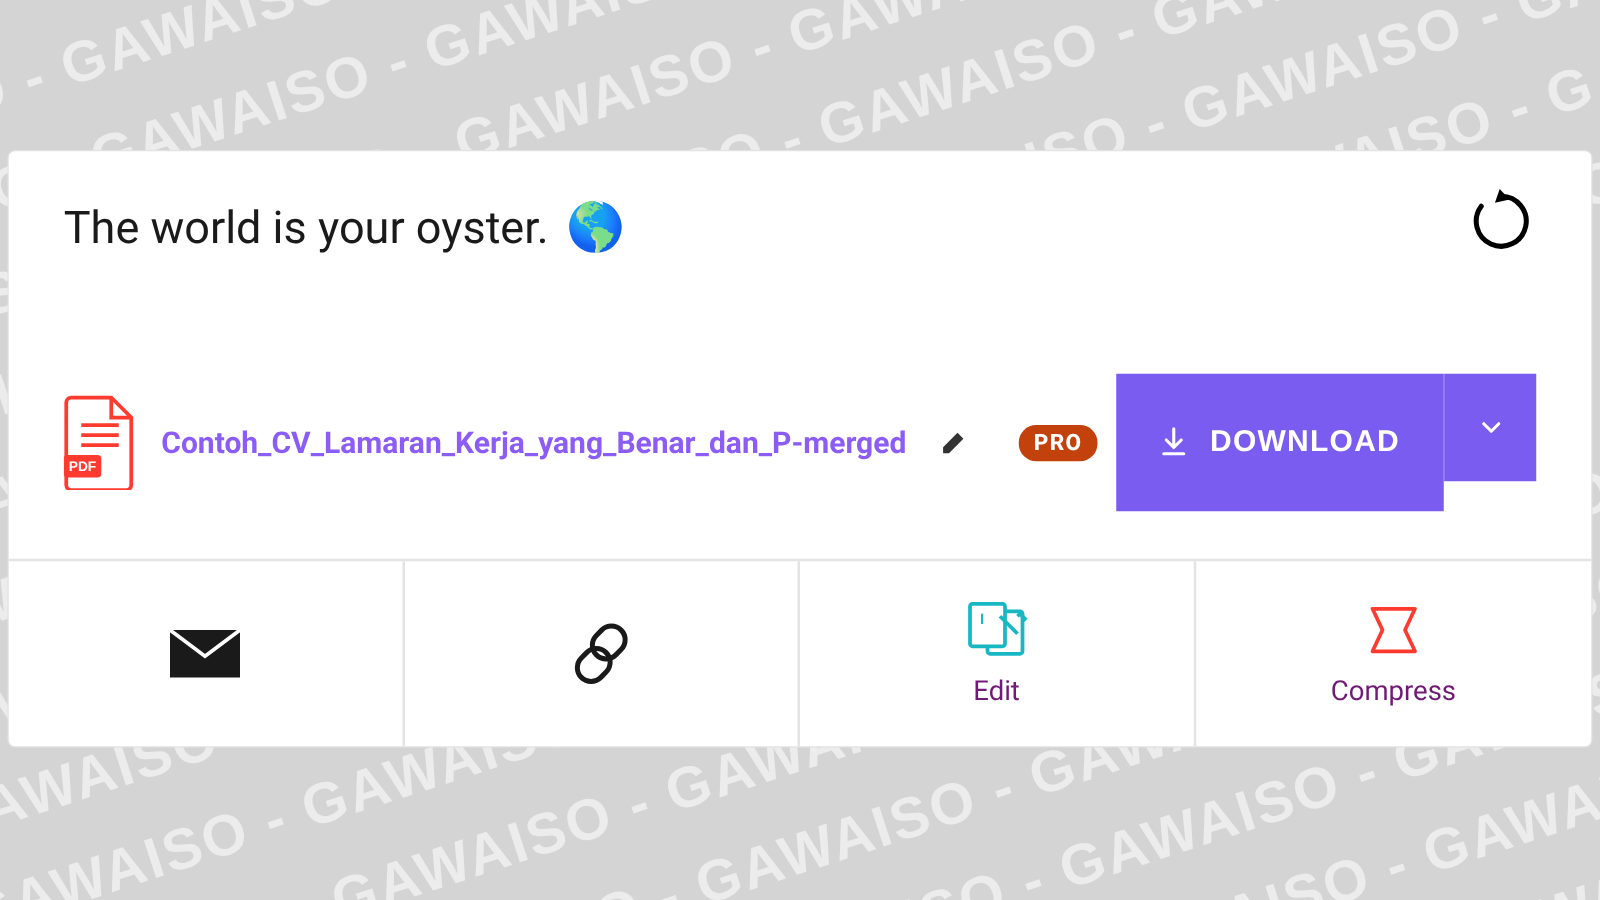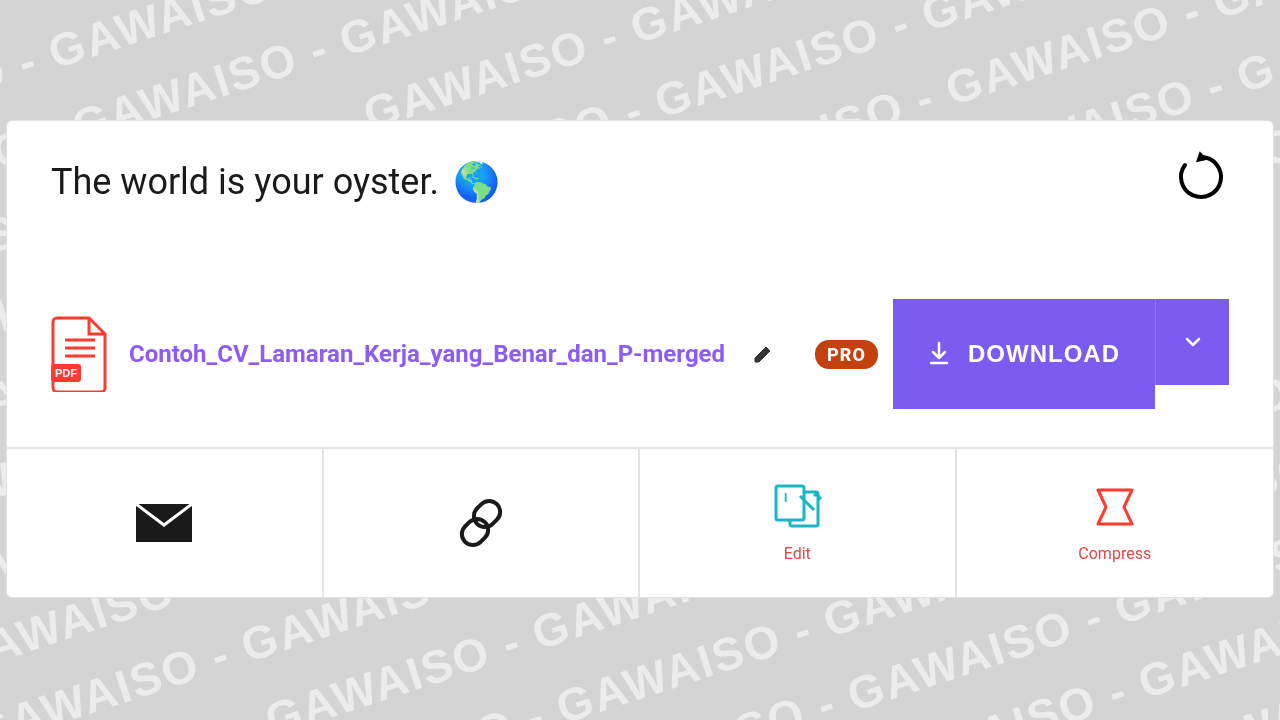--- a/index.html
+++ b/index.html
@@ -33,21 +33,21 @@
   .download-wrap { display: flex; margin-left: auto; }
   .download-btn { background: #7a5cf0; color: #fff; height: 110px; width: 262px; display: flex; align-items: center; justify-content: center; gap: 18px; font-size: 24px; font-weight: 800; letter-spacing: 1px; border: none; cursor: pointer; }
   .download-btn svg { width: 22px; height: 26px; }
   .download-caret { background: #7a5cf0; color: #fff; height: 86px; width: 74px; display: flex; align-items: center; justify-content: center; border: none; border-left: 1px solid rgba(255,255,255,0.18); cursor: pointer; }
   .download-caret svg { width: 20px; height: 20px; }
 
   
   .action-grid { margin-top: auto; display: grid; grid-template-columns: repeat(4, 1fr); border-top: 2px solid #e4e4e4; height: 150px; }
   .action-cell { border-right: 2px solid #e4e4e4; display: flex; flex-direction: column; align-items: center; justify-content: center; gap: 14px; cursor: pointer; }
   .action-cell:last-child { border-right: none; text-align: right; }
-  .action-cell .label { font-size: 16px; color: #ef4444; }
+  .action-cell .label { font-size: 22px; color: #701a75; }
   .action-cell svg { width: 58px; height: 46px; }
   .action-cell.big-icon svg { width: 58px; height: 58px; }
 </style>
 </head>
 <body>
 
 <div class="wm-layer">
   <div class="wm-inner" id="wm-inner">
       <div class="wm-row"> - GAWAISO - GAWAISO - GAWAISO - GAWAISO - GAWAISO - GAWAISO - GAWAISO - GAWAISO</div>
       <div class="wm-row">     - GAWAISO - GAWAISO - GAWAISO - GAWAISO - GAWAISO - GAWAISO - GAWAISO - GAWAISO</div>

